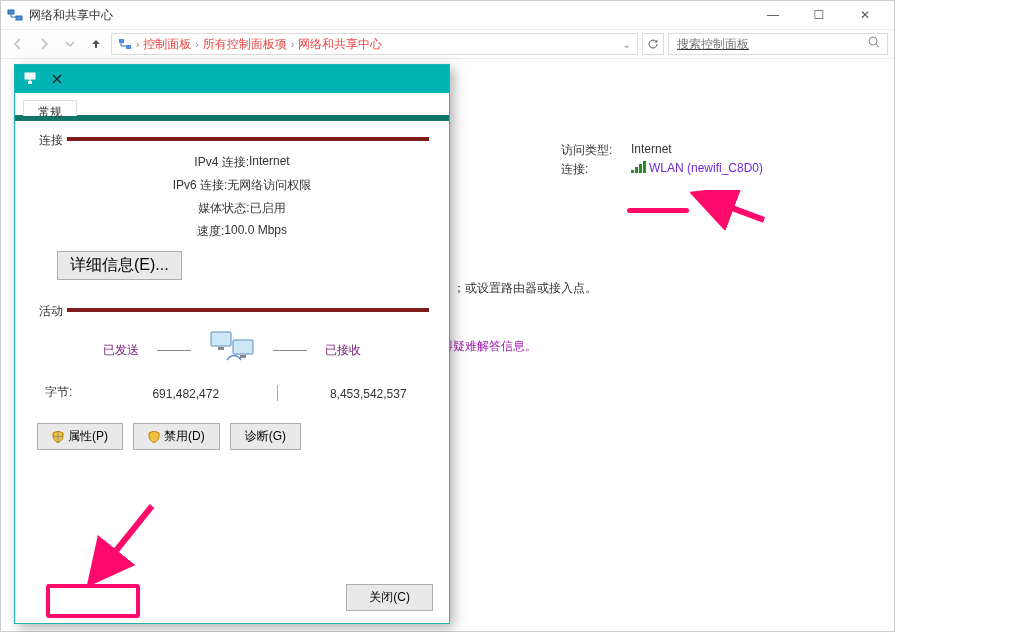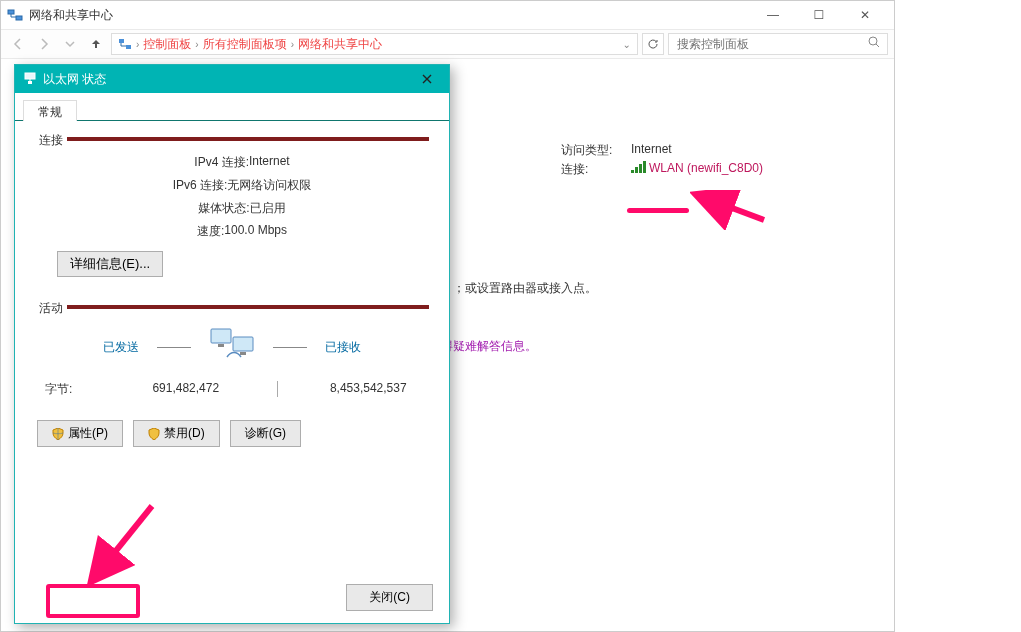--- a/index.html
+++ b/index.html
@@ -15,69 +15,69 @@
   .win-btn { width:46px; height:28px; display:flex; align-items:center; justify-content:center; color:#555; cursor:pointer; }
 
   .addrbar { height:30px; border-top:1px solid #eaeaea; border-bottom:1px solid #eaeaea; display:flex; align-items:center; padding:0 6px; gap:4px; background:#fdfdfd; }
   .nav-btn { width:22px; height:22px; display:flex; align-items:center; justify-content:center; color:#bbb; border-radius:2px; cursor:pointer;}
   .nav-btn.enabled{color:#555;}
   .crumb-box { flex:1; display:flex; align-items:center; gap:4px; padding:0 6px; height:22px; border:1px solid #ddd; background:#fff;}
   .crumb-box .icon{ width:14px; height:14px; }
   .crumb { color:#ef4444; cursor:pointer;}
   .crumb-sep { color:#888; font-size:10px;}
   .refresh-btn { width:22px; height:22px; border:1px solid #ddd; display:flex; align-items:center; justify-content:center; cursor:pointer; background:#fff;}
-  .search-box { width:220px; height:22px; border:1px solid #ddd; display:flex; align-items:center; padding:0 6px; gap:6px; background:#fff;}
+  .search-box { width:220px; height:22px; border:1px solid #ddd; display:flex; align-items:center; padding:0 6px; gap:6px; background:#fff;text-decoration:underline;}
   .search-box input { border:none; outline:none; flex:1; font-size:12px; color:#888; background:transparent;}
   .search-box .mag { color:#888; }
 
   .content { position:absolute; left:0; top:59px; right:0; bottom:0; padding:12px 20px; background:#fff;}
 
   .right-info { position:absolute; left:560px; top:82px; width:420px; }
   .info-row { display:flex; margin-bottom:2px; }
   .info-label { width:70px; color:#333;}
   .info-val { color:#333;}
-  .link { color:#be185d; cursor:pointer; }
+  .link { color:#6d28d9; cursor:pointer; }
   .wifi-bars { display:inline-block; width:14px; height:12px; position:relative; margin-right:4px;}
   .wifi-bars span{position:absolute;bottom:0;width:3px;background:#2a8a2a;}
   .wifi-bars span:nth-child(1){left:0;height:3px;}
   .wifi-bars span:nth-child(2){left:4px;height:6px;}
   .wifi-bars span:nth-child(3){left:8px;height:9px;}
   .wifi-bars span:nth-child(4){left:12px;height:12px;}
   .eth-icon-sm{display:inline-block;width:12px;height:12px;margin-right:4px;vertical-align:middle;}
 
   .hint1 { position:absolute; left:452px; top:220px; color:#333;}
   .hint2 { position:absolute; left:428px; top:278px; color:#a21caf;}
 
   
   .dialog { position:absolute; left:14px; top:64px; width:436px; height:560px; background:#fff; border:1px solid #20b3b3; box-shadow:4px 4px 12px rgba(0,0,0,.3);}
   .dlg-title { height:28px; background:#00b4b4; display:flex; align-items:center; padding:0 8px; color:#fff;}
   .dlg-title .icon{width:14px;height:14px;margin-right:6px;}
   .dlg-title .t{flex:1;}
   .dlg-close{width:28px;height:24px;display:flex;align-items:center;justify-content:center;color:#222;cursor:pointer;}
 
-  .tabstrip { height:28px; display:flex; border-bottom:1px solid #0f766e; padding-left:8px; padding-top:6px; background:#fff;}
+  .tabstrip { height:28px; display:flex; border-bottom:6px solid #0f766e; padding-left:8px; padding-top:6px; background:#fff;}
   .tab { padding:3px 14px 0; border:1px solid #ddd; border-bottom:none; background:#fff; margin-right:2px; cursor:pointer; position:relative; top:1px;}
 
   .dlg-body { padding:8px 20px 6px; }
 
   fieldset.group { border:none; border-top:4px solid #7f1d1d; margin:8px 0 2px; padding:10px 2px 2px; position:relative;}
   fieldset.group > legend { padding:0 4px; color:#333; background:#fff; position:absolute; top:-9px; left:0;}
 
   .kv { display:flex; justify-content:center; padding:3px 0 3px 20px; }
   .kv .k{color:#333;}
   .kv .v{color:#333;}
-  .sub-btn { margin:8px 0 0 20px; padding:3px 12px; border:1px solid #adadad; background:#e9e9e9; cursor:pointer; font-size:13px;}
+  .sub-btn { margin:8px 0 0 20px; padding:3px 12px; border:1px solid #adadad; background:#e9e9e9; cursor:pointer; font-size:16px;}
 
   .activity { padding:8px 0 4px; }
   .activity-top { display:flex; align-items:center; justify-content:center; gap:18px; margin-bottom:10px;}
-  .act-lbl{color:#0369a1;text-align:center;}
+  .act-lbl{color:#701a75;text-align:center;}
   .dash{width:34px;height:1px;background:#888;}
   .pc-icon{width:46px;height:40px;}
 
-  .activity-row { display:flex; align-items:flex-start; padding:4px 8px;}
+  .activity-row { display:flex; align-items:flex-end; padding:4px 8px;}
   .activity-row .hdr{width:90px;}
   .activity-row .sep{width:1px;height:16px;background:#aaa;margin:0 40px;}
   .activity-row .val{flex:1;text-align:center;}
 
   .btn-row { display:flex; gap:10px; margin-top:14px; }
   .dlg-btn { padding:4px 14px; border:1px solid #adadad; background:#e9e9e9; cursor:pointer; display:flex; align-items:center; gap:4px; font-size:12px;}
   .shield{width:12px;height:12px;}
 
   .footer-row { position:absolute; right:16px; bottom:12px;}
   .footer-row .dlg-btn{padding:4px 22px;}
@@ -196,21 +196,20 @@
 
 <div class="dialog">
   <div class="dlg-title">
     <span class="icon">
       <svg viewBox="0 0 14 14">
           <rect x="2" y="1" width="10" height="6" fill="#eaf6fa" stroke="#fff"></rect>
           <rect x="5" y="9" width="4" height="3" fill="#fff"></rect>
           <path d="M7 7v2" stroke="#fff"></path>
         </svg>
     </span>
-    <span class="t">以太网 状态</span>
     <div class="dlg-close">
       <svg width="12" height="12" viewBox="0 0 12 12">
           <path d="M2 2l8 8M10 2l-8 8" stroke="#222" stroke-width="1.4"></path>
         </svg>
     </div>
   </div>
 
   <div class="tabstrip">
     <div class="tab">常规</div>
   </div>

